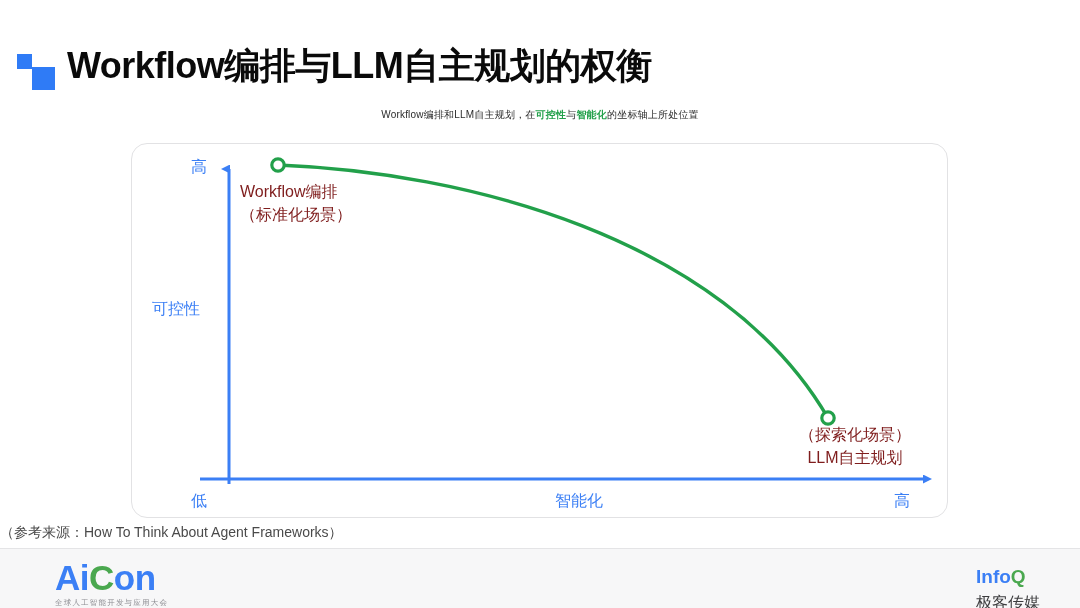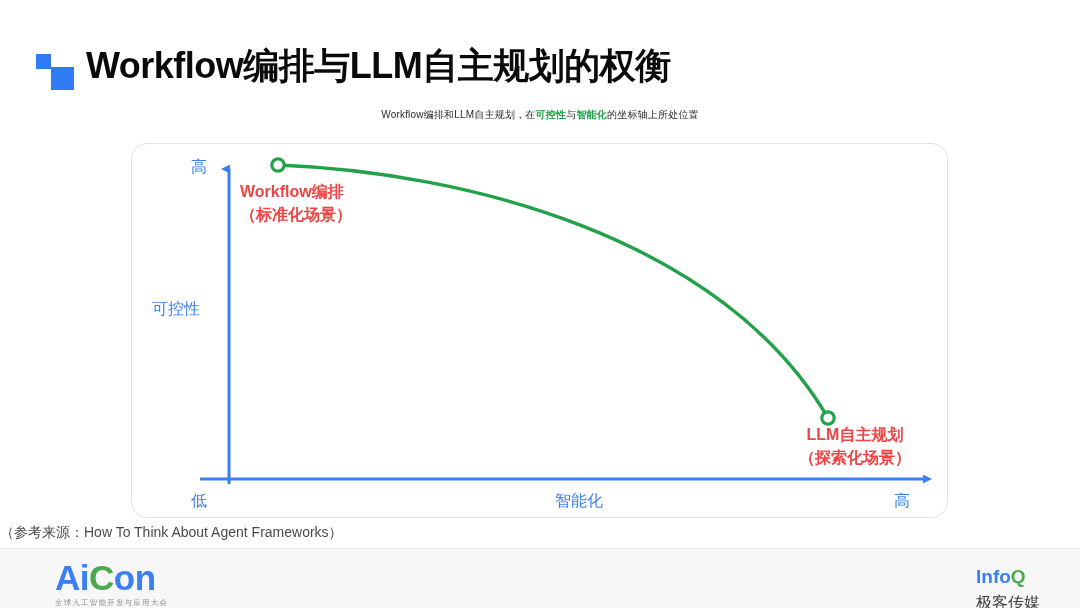--- a/index.html
+++ b/index.html
@@ -25,21 +25,21 @@
 
   
   .header {
     position: absolute;
     left: 0;
     top: 38px;
     width: 1080px;
     height: 56px;
     display: flex;
     align-items: center;
-    padding-left: 36px;
+    padding-left: 17px;
     box-sizing: border-box;
   }
   .logo-mark {
     position: relative;
     width: 38px;
     height: 40px;
     flex: 0 0 auto;
     margin-right: 12px;
     margin-top: 4px;
   }
@@ -115,23 +115,23 @@
   }
   .lbl-y-high  { left: 59px;  top: 13px; }
   .lbl-y-axis  { left: 20px;  top: 155px; }
   .lbl-x-low   { left: 59px;  top: 347px; }
   .lbl-x-mid   { left: 423px; top: 347px; }
   .lbl-x-high  { left: 762px; top: 347px; }
 
   
   .point-label {
     position: absolute;
-    color: #ef4444;
+    color: #7f1d1d;
     font-size: 16px;
-    font-weight: bold;
+    font-weight: normal;
     line-height: 1.45;
     white-space: nowrap;
   }
   .pl-workflow { left: 108px; top: 36px; text-align: left; }
   .pl-llm      { left: 638px; top: 279px; text-align: center; width: 170px;}
 
   
   .source-note {
     position: absolute;
     top: 524px;
@@ -250,22 +250,22 @@
     <div class="axis-label lbl-x-low">低</div>
     <div class="axis-label lbl-x-mid">智能化</div>
     <div class="axis-label lbl-x-high">高</div>
 
     <div class="point-label pl-workflow">
       <div>Workflow编排</div>
       <div>（标准化场景）</div>
     </div>
 
     <div class="point-label pl-llm">
+      <div>（探索化场景）</div>
       <div>LLM自主规划</div>
-      <div>（探索化场景）</div>
     </div>
   </div>
 
   <div class="source-note">（参考来源：How To Think About Agent Frameworks）</div>
 
   <div class="footer"></div>
   <div class="footer-rule"></div>
 
   <div class="aicon-logo">
     <div class="aicon-word"><span class="c-a">A</span><span class="c-i">i</span><span class="c-c">C</span><span class="c-on">on</span></div>

